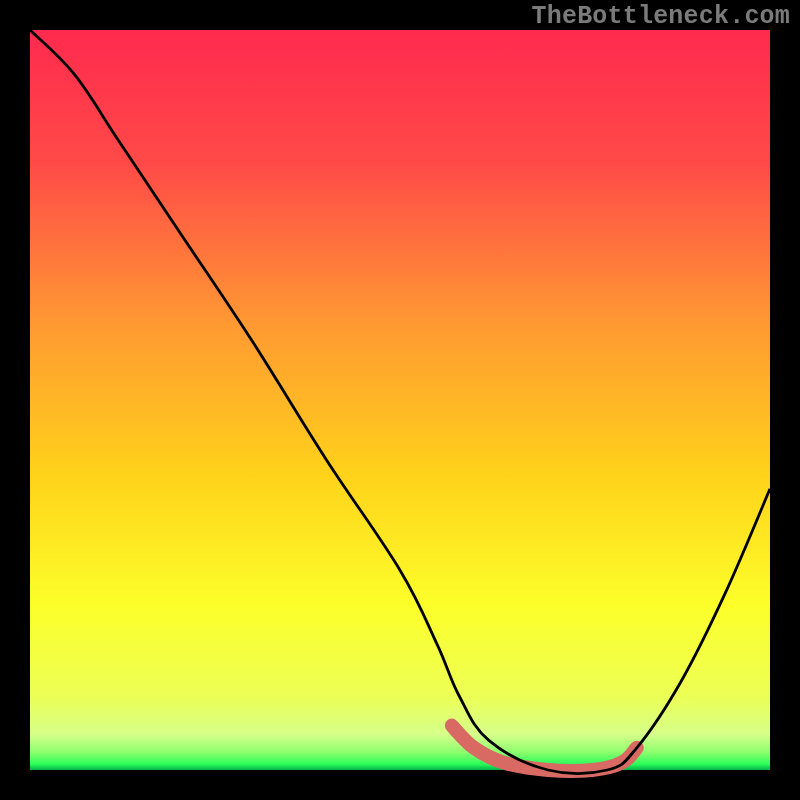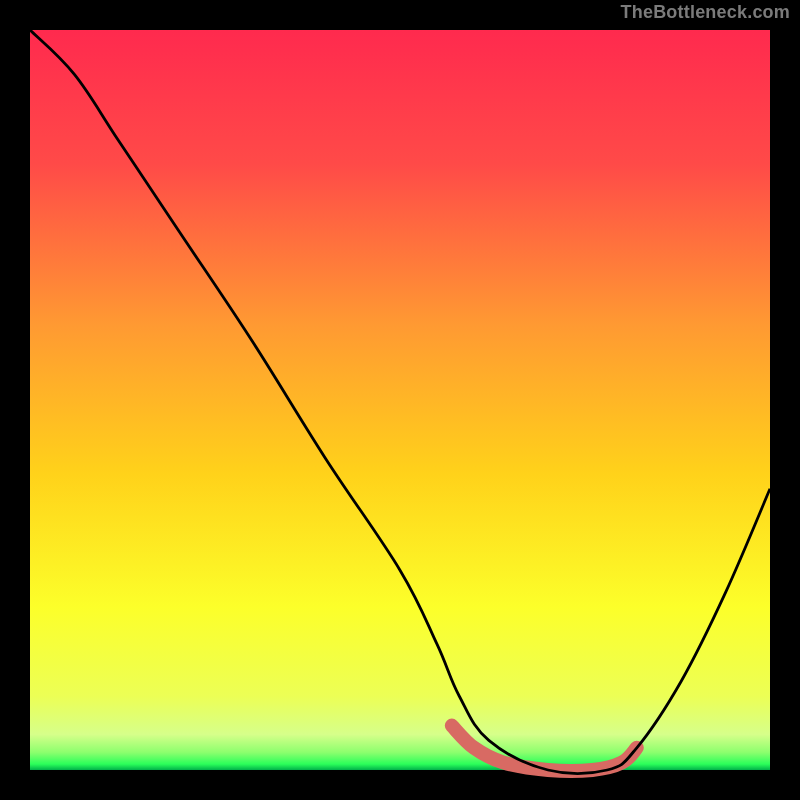--- a/index.html
+++ b/index.html
@@ -12,22 +12,22 @@
   }
   .stage {
     position: relative;
     width: 800px;
     height: 800px;
   }
   .watermark {
     position: absolute;
     top: 2px;
     right: 10px;
-    font-family: Liberation Sans, sans-serif;
-    font-size: 18px;
+    font-family: Liberation Mono, monospace;
+    font-size: 25px;
     font-weight: 600;
     color: #7b7b7b;
     letter-spacing: 0.2px;
     user-select: none;
   }
   svg {
     position: absolute;
     top: 0;
     left: 0;
   }

